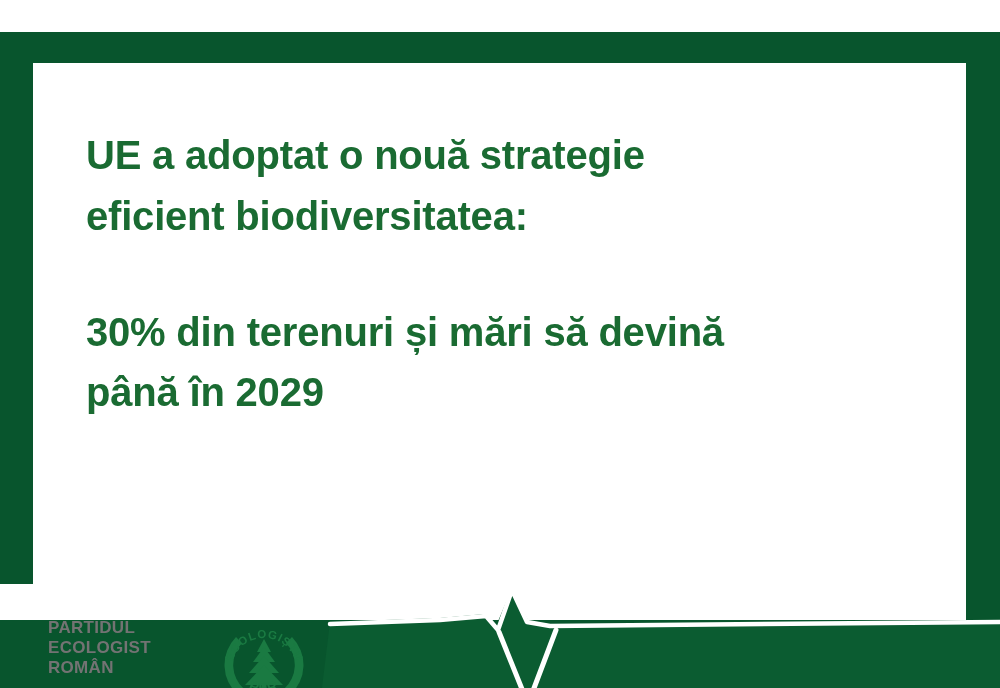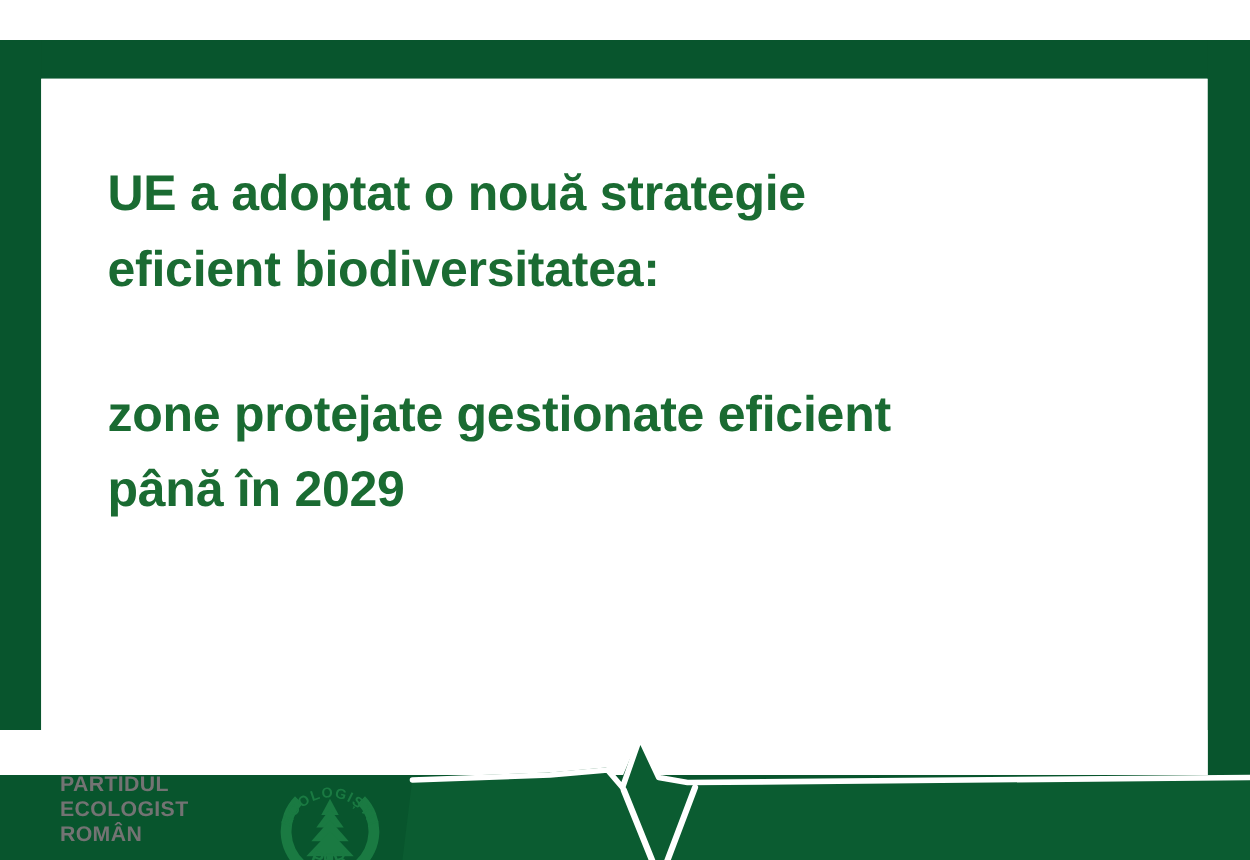--- a/index.html
+++ b/index.html
@@ -137,21 +137,21 @@
   <div class="frame-top"></div>
   <div class="frame-left"></div>
   <div class="frame-right"></div>
   <div class="frame-bottom"></div>
 
   <div class="card">
     <div class="headline-block">
       <p class="para">UE a adoptat o nouă strategie</p>
       <p class="para">eficient biodiversitatea:</p>
       <div class="para-gap"></div>
-      <p class="para">zone protejate gestionate eficient</p>
+      <p class="para">30% din terenuri și mări să devină</p>
       <p class="para">până în 2029</p>
     </div>
   </div>
 
   <div class="footer">
     <div class="footer-white"></div>
 
     <div class="party-name">PARTIDUL
 ECOLOGIST
 ROMÂN</div>

